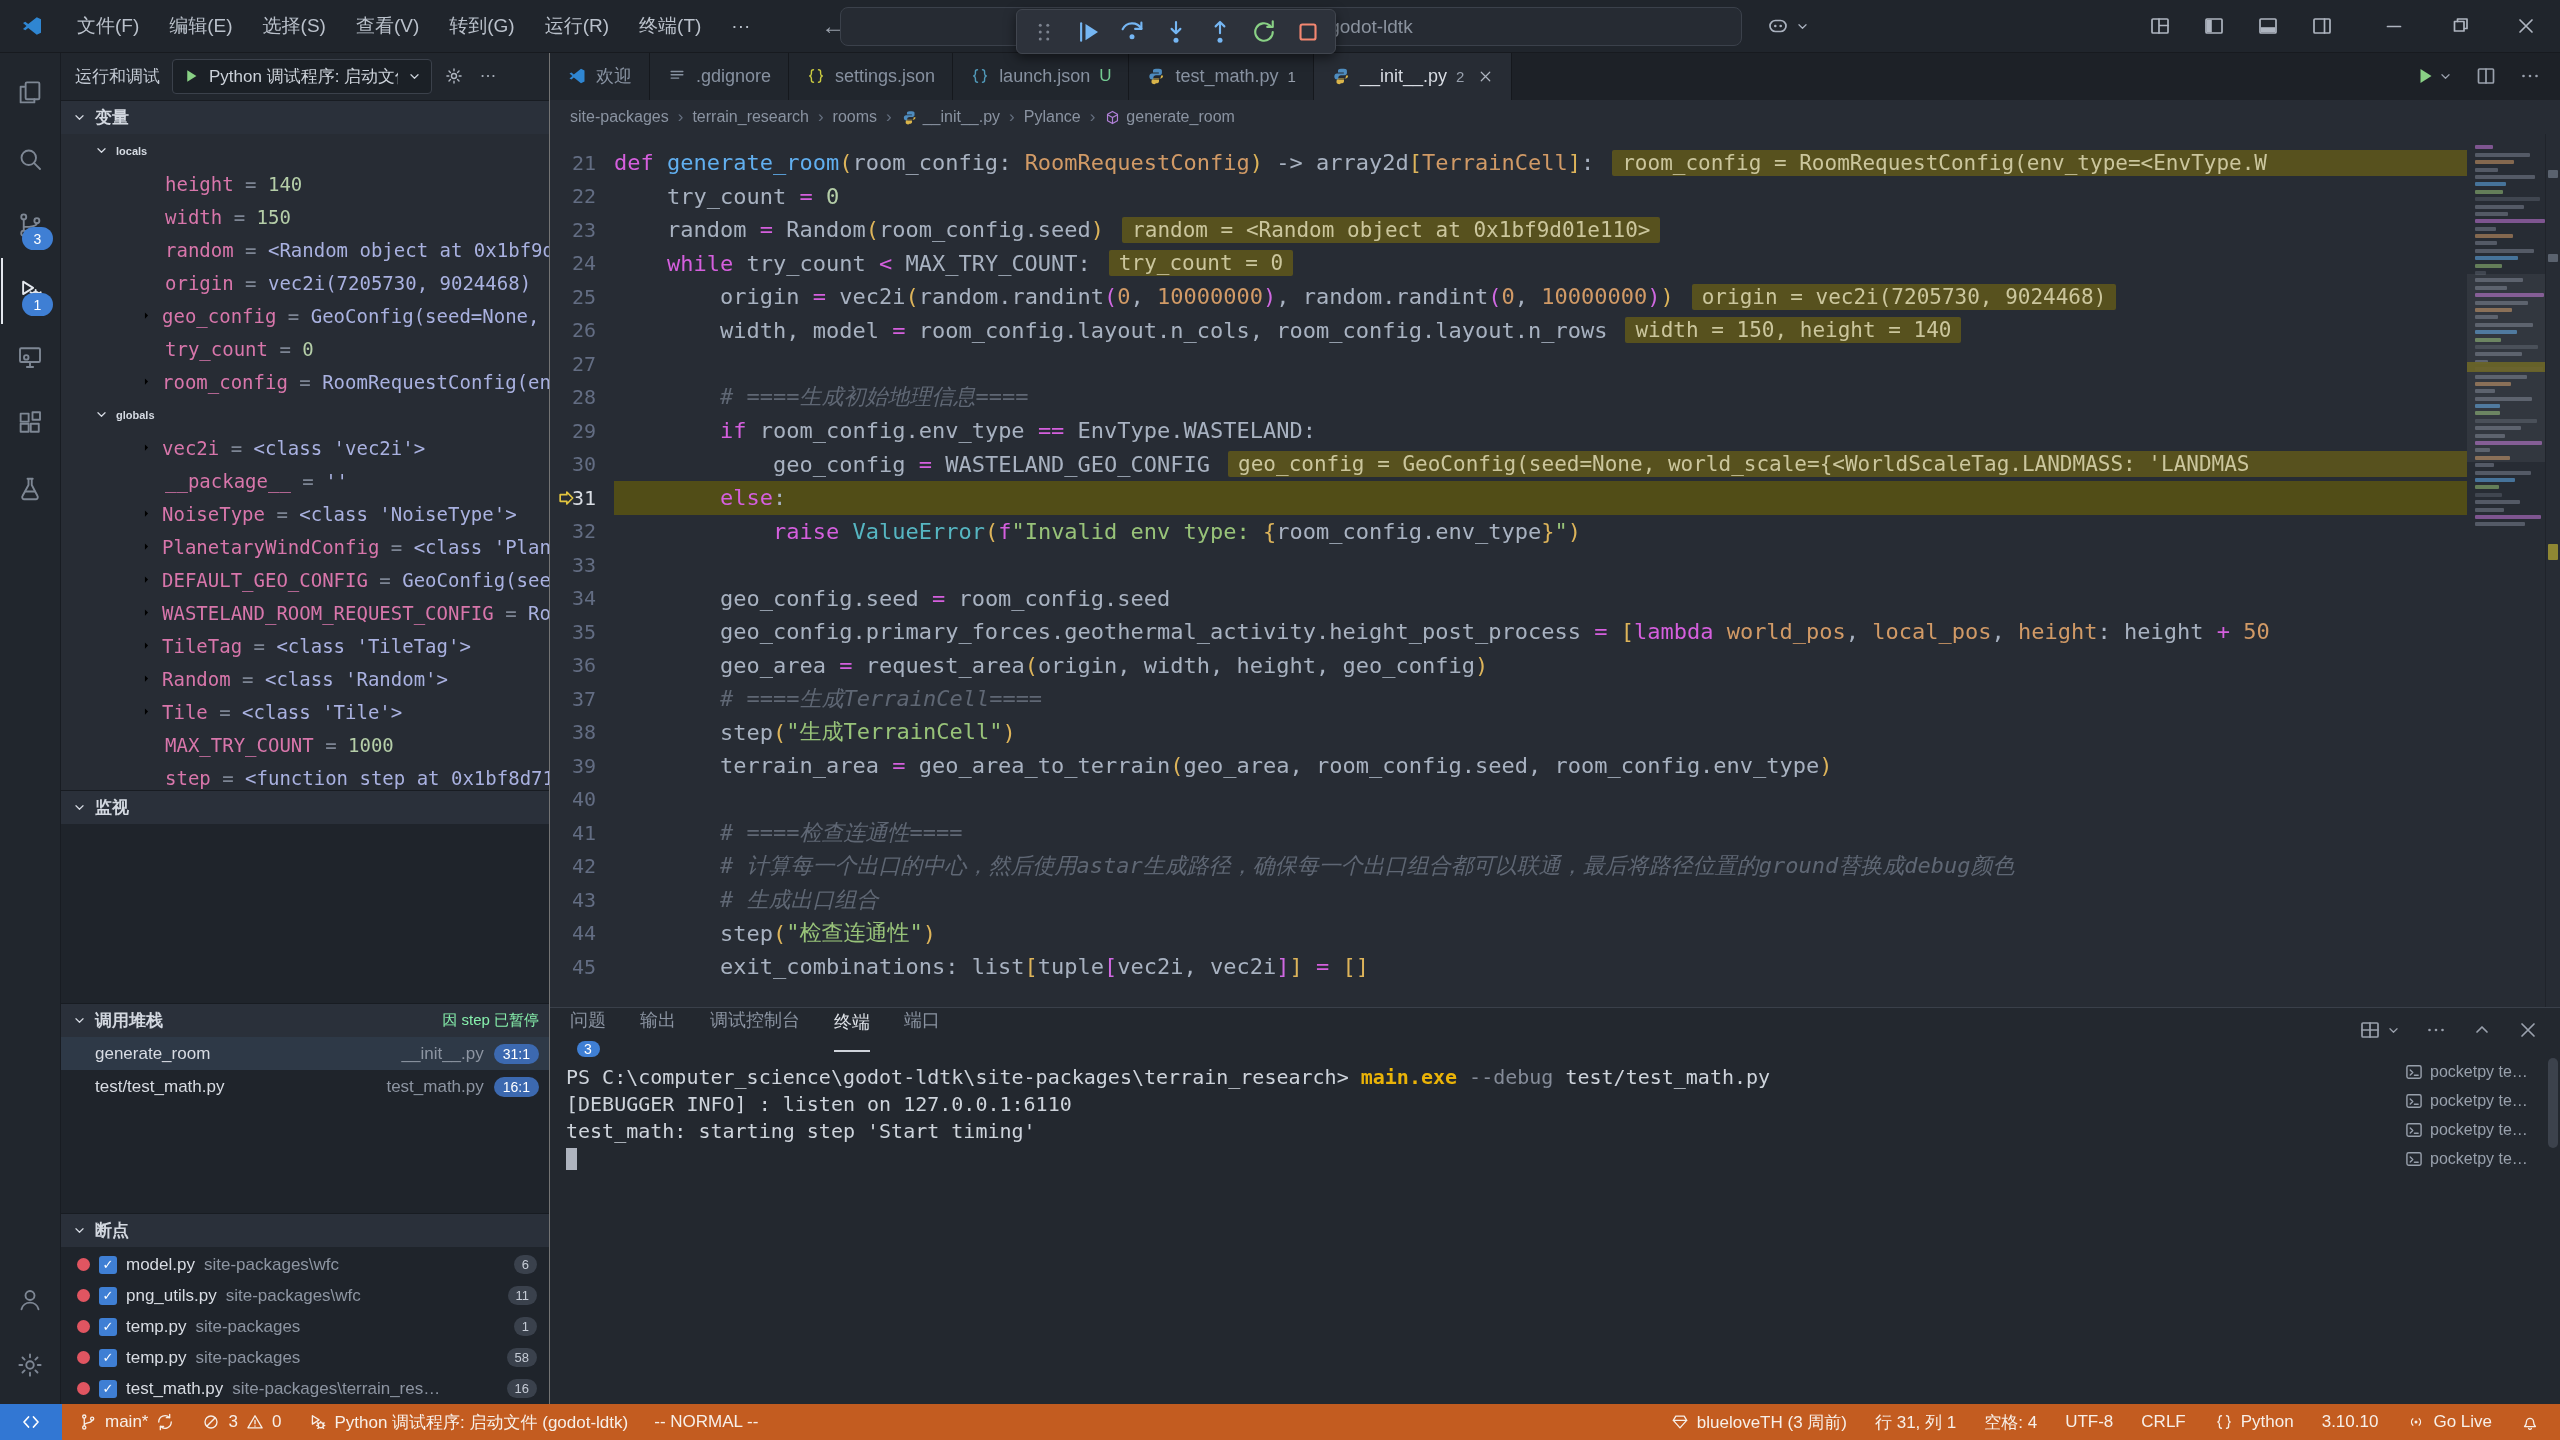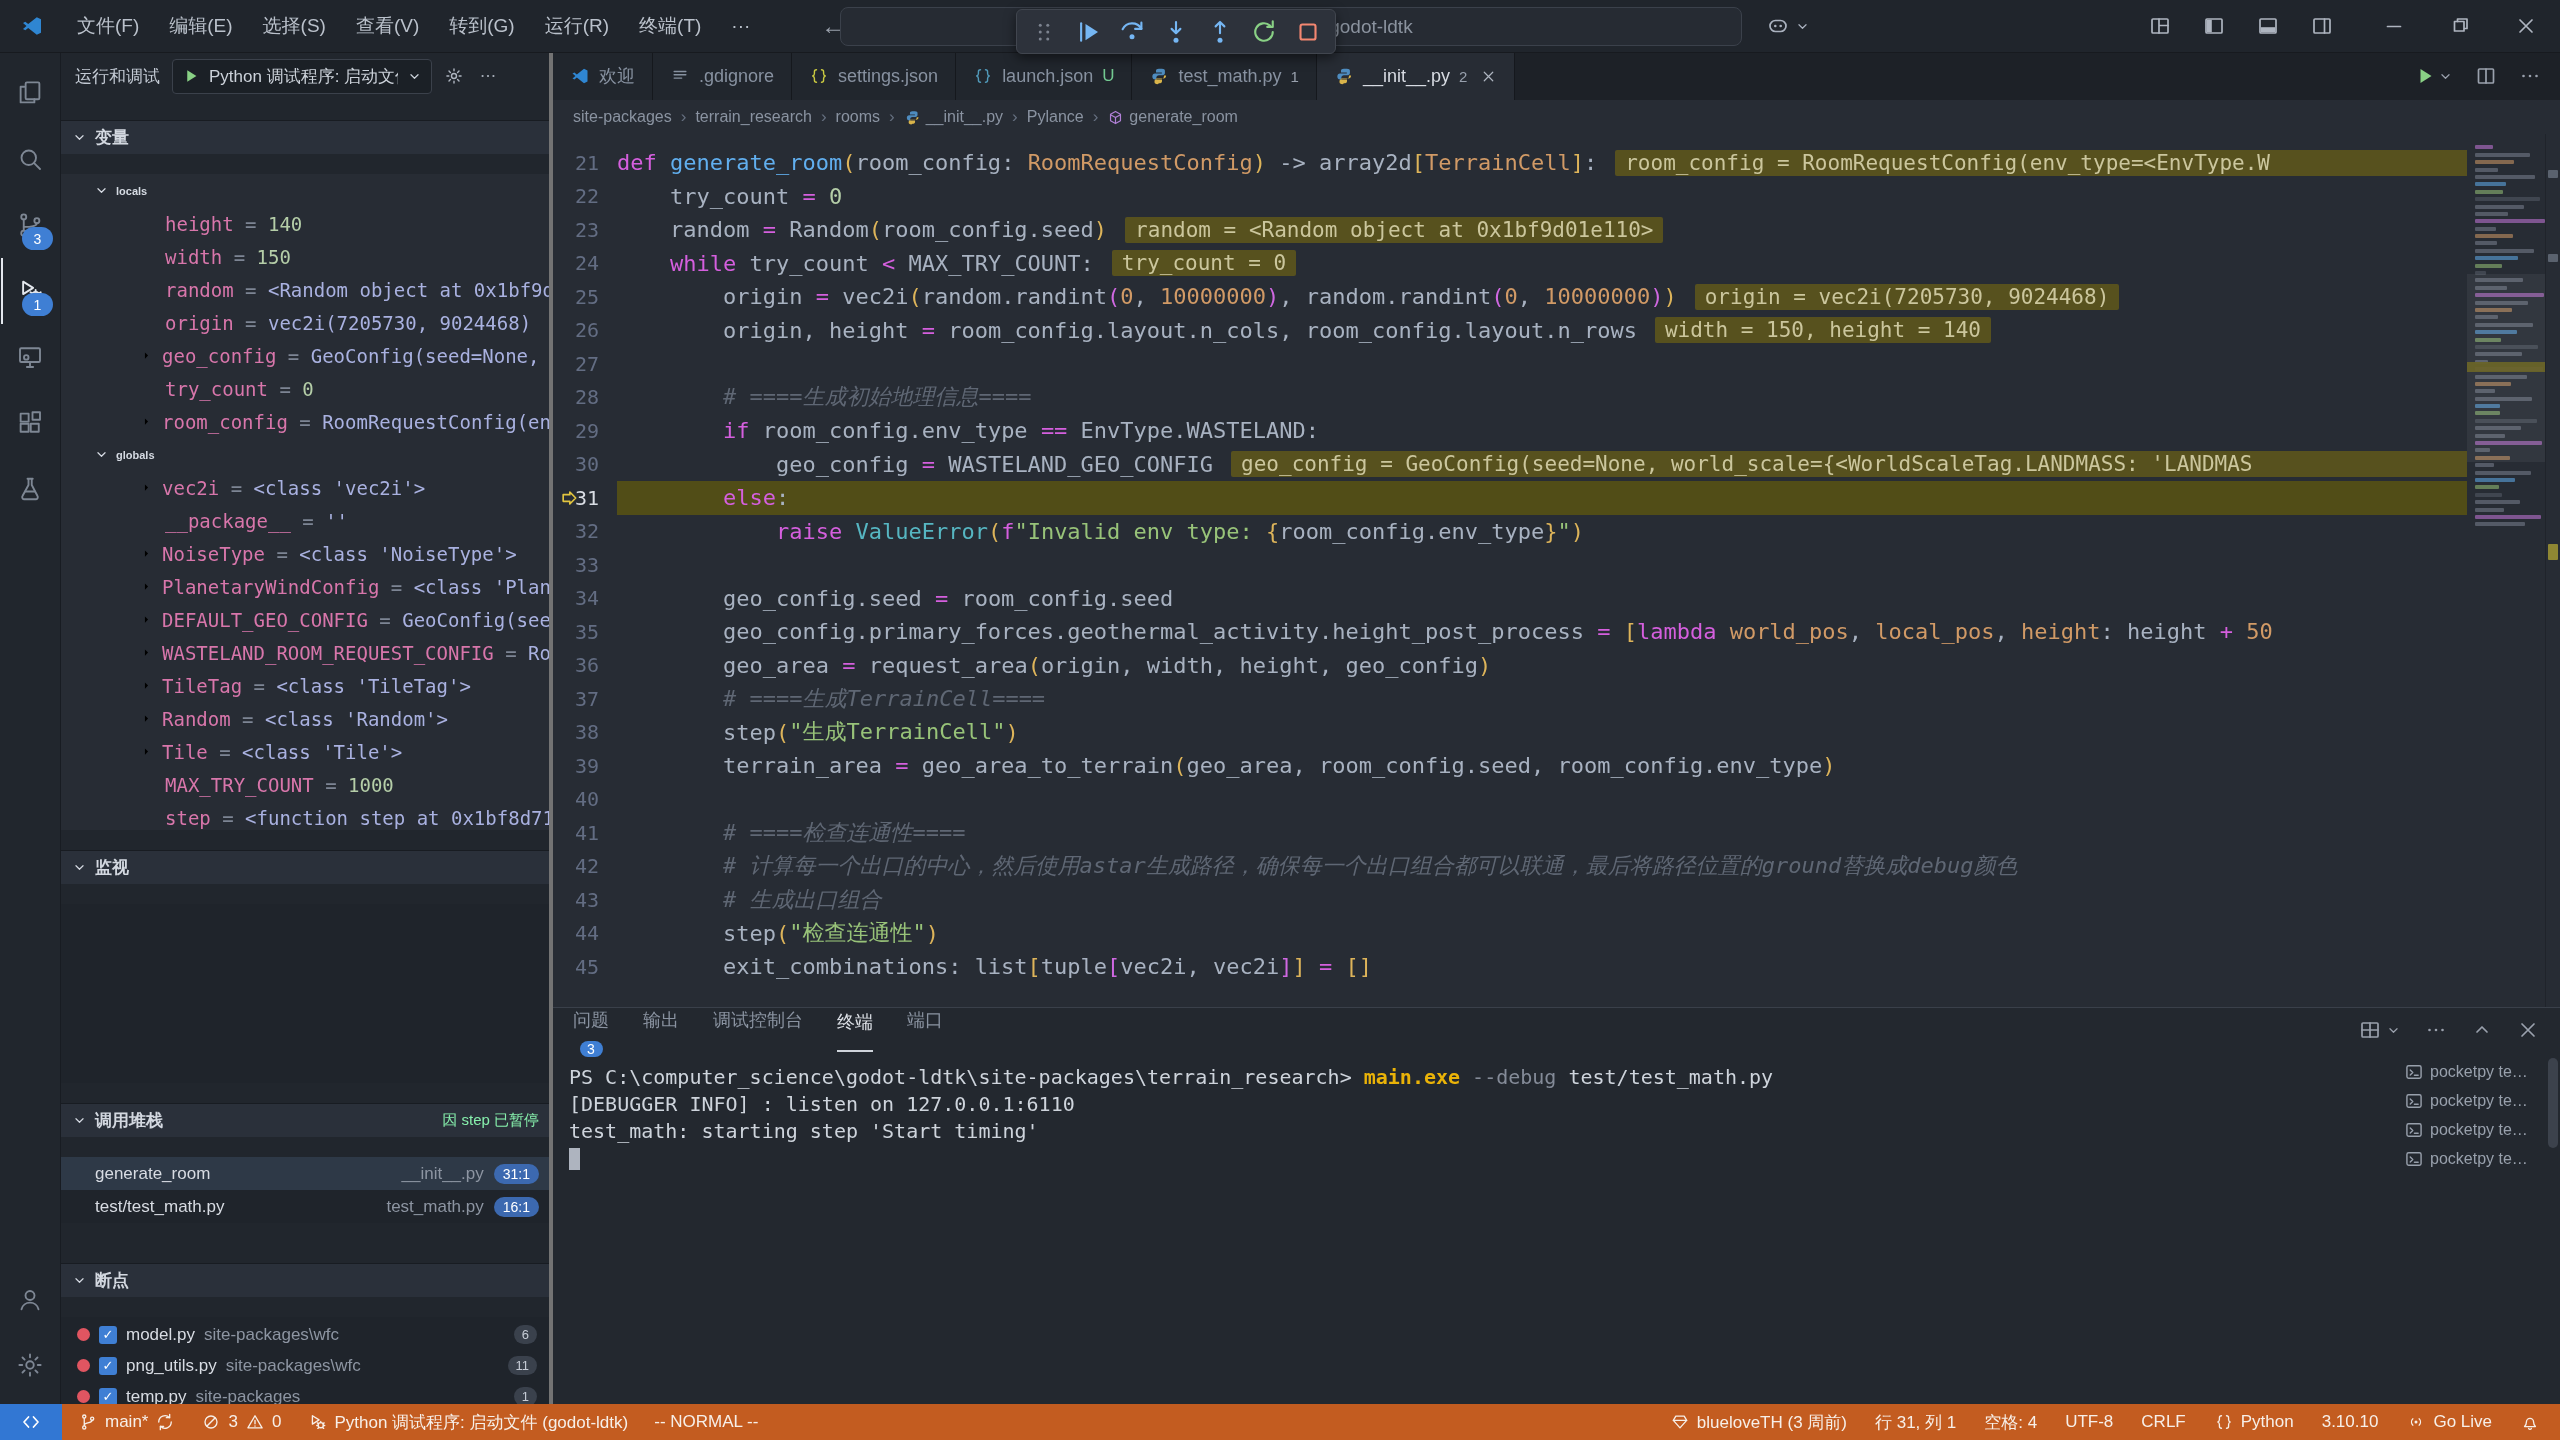--- a/index.html
+++ b/index.html
@@ -36,21 +36,21 @@
   .activitybar{width:60px;background:#21262d;display:flex;flex-direction:column;align-items:center;
                padding-top:8px;flex:none;border-right:1px solid #181c22;}
   .ab-item{width:58px;height:66px;display:flex;align-items:center;justify-content:center;position:relative;color:#7e8794;}
   .ab-item.active{color:#e4e8ee;box-shadow:inset 2px 0 0 #e4e8ee;}
   .ab-item .ic svg{width:30px;height:30px;stroke-width:1.5;}
   .ab-badge{position:absolute;right:6px;bottom:8px;min-width:23px;height:23px;border-radius:12px;background:#3f7fd4;
             color:#fff;font-size:14px;display:flex;align-items:center;justify-content:center;padding:0 4px;}
   .ab-bottom{margin-top:auto;margin-bottom:6px;display:flex;flex-direction:column;align-items:center;}
 
   
-  .sidebar{width:488px;flex:none;background:#21262d;display:flex;flex-direction:column;border-right:4px solid #737373;gap:20px;}
+  .sidebar{width:488px;flex:none;background:#21262d;display:flex;flex-direction:column;border-right:1px solid #737373;}
   .sb-header{height:48px;display:flex;align-items:center;gap:12px;padding:0 10px 0 14px;flex:none;}
   .sb-title{font-size:17px;color:#c3cad4;white-space:nowrap;}
   .launch-select{height:33px;width:242px;background:#1b2026;border:1px solid #3b414b;border-radius:4px;
                  display:flex;align-items:center;gap:8px;padding:0 8px;font-size:17px;color:#ccd2da;overflow:hidden;}
   .launch-select .lbl{white-space:nowrap;overflow:hidden;flex:1;}
   .sb-hicons{display:flex;gap:14px;color:#aeb5c0;align-items:center;}
   .section-h{height:33px;background:#2a303a;display:flex;align-items:center;gap:7px;padding:0 10px;flex:none;
              font-size:17px;font-weight:bold;color:#d3d8e0;border-top:1px solid #181c22;}
   .section-h .note{margin-left:auto;font-weight:normal;font-size:15px;color:#86efac;}
   .var-rows{background:#272c34;height:656px;overflow:hidden;font-family:"DejaVu Sans Mono",monospace;font-size:19px;flex:none;}
@@ -680,21 +680,21 @@
           </span>
         </div>
 
       <div class="codearea">
         <div class="code-scroll" id="codelines">
             <div class="cline"><span class="gutter">21</span><span></span><span class="tk-k">def </span><span class="tk-fn">generate_room</span><span class="tk-py">(</span><span class="tk-p">room_config</span><span class="tk-p">: </span><span class="tk-ty">RoomRequestConfig</span><span class="tk-py">)</span><span class="tk-p"> -&gt; array2d</span><span class="tk-py">[</span><span class="tk-ty">TerrainCell</span><span class="tk-py">]</span><span class="tk-p">:</span><span class="hint fill">room_config = RoomRequestConfig(env_type=&lt;EnvType.W</span></div>
             <div class="cline"><span class="gutter">22</span><span>    </span><span class="tk-p">try_count </span><span class="tk-k">=</span><span class="tk-numg"> 0</span></div>
             <div class="cline"><span class="gutter">23</span><span>    </span><span class="tk-p">random </span><span class="tk-k">=</span><span class="tk-p"> Random</span><span class="tk-py">(</span><span class="tk-p">room_config.seed</span><span class="tk-py">)</span><span class="hint">random = &lt;Random object at 0x1bf9d01e110&gt;</span></div>
             <div class="cline"><span class="gutter">24</span><span>    </span><span class="tk-k">while</span><span class="tk-p"> try_count </span><span class="tk-k">&lt;</span><span class="tk-p"> MAX_TRY_COUNT:</span><span class="hint">try_count = 0</span></div>
             <div class="cline"><span class="gutter">25</span><span>        </span><span class="tk-p">origin </span><span class="tk-k">=</span><span class="tk-p"> vec2i</span><span class="tk-py">(</span><span class="tk-p">random.randint</span><span class="tk-pm">(</span><span class="tk-num">0</span><span class="tk-p">, </span><span class="tk-num">10000000</span><span class="tk-pm">)</span><span class="tk-p">, random.randint</span><span class="tk-pm">(</span><span class="tk-num">0</span><span class="tk-p">, </span><span class="tk-num">10000000</span><span class="tk-pm">)</span><span class="tk-py">)</span><span class="hint">origin = vec2i(7205730, 9024468)</span></div>
-            <div class="cline"><span class="gutter">26</span><span>        </span><span class="tk-p">origin, height </span><span class="tk-k">=</span><span class="tk-p"> room_config.layout.n_cols, room_config.layout.n_rows</span><span class="hint">width = 150, height = 140</span></div>
+            <div class="cline"><span class="gutter">26</span><span>        </span><span class="tk-p">width, model </span><span class="tk-k">=</span><span class="tk-p"> room_config.layout.n_cols, room_config.layout.n_rows</span><span class="hint">width = 150, height = 140</span></div>
             <div class="cline"><span class="gutter">27</span><span></span></div>
             <div class="cline"><span class="gutter">28</span><span>        </span><span class="tk-c"># ====生成初始地理信息====</span></div>
             <div class="cline"><span class="gutter">29</span><span>        </span><span class="tk-k">if</span><span class="tk-p"> room_config.env_type </span><span class="tk-k">==</span><span class="tk-p"> EnvType.WASTELAND:</span></div>
             <div class="cline"><span class="gutter">30</span><span>            </span><span class="tk-p">geo_config </span><span class="tk-k">=</span><span class="tk-p"> WASTELAND_GEO_CONFIG</span><span class="hint fill">geo_config = GeoConfig(seed=None, world_scale={&lt;WorldScaleTag.LANDMASS: 'LANDMAS</span></div>
             <div class="cline current"><span class="cur-arrow ic"><svg viewBox="0 0 24 24">
                   <path d="M5 8h8V4.8L20 12l-7 7.2V16H5z"></path>
                 </svg></span><span class="gutter">31</span><span>        </span><span class="tk-k">else</span><span class="tk-p">:</span></div>
             <div class="cline"><span class="gutter">32</span><span>            </span><span class="tk-k">raise</span><span class="tk-p"> </span><span class="tk-cy">ValueError</span><span class="tk-py">(</span><span class="tk-k">f</span><span class="tk-s">"Invalid env type: </span><span class="tk-py">{</span><span class="tk-p">room_config.env_type</span><span class="tk-py">}</span><span class="tk-s">"</span><span class="tk-py">)</span></div>
             <div class="cline"><span class="gutter">33</span><span></span></div>
             <div class="cline"><span class="gutter">34</span><span>        </span><span class="tk-p">geo_config.seed </span><span class="tk-k">=</span><span class="tk-p"> room_config.seed</span></div>

